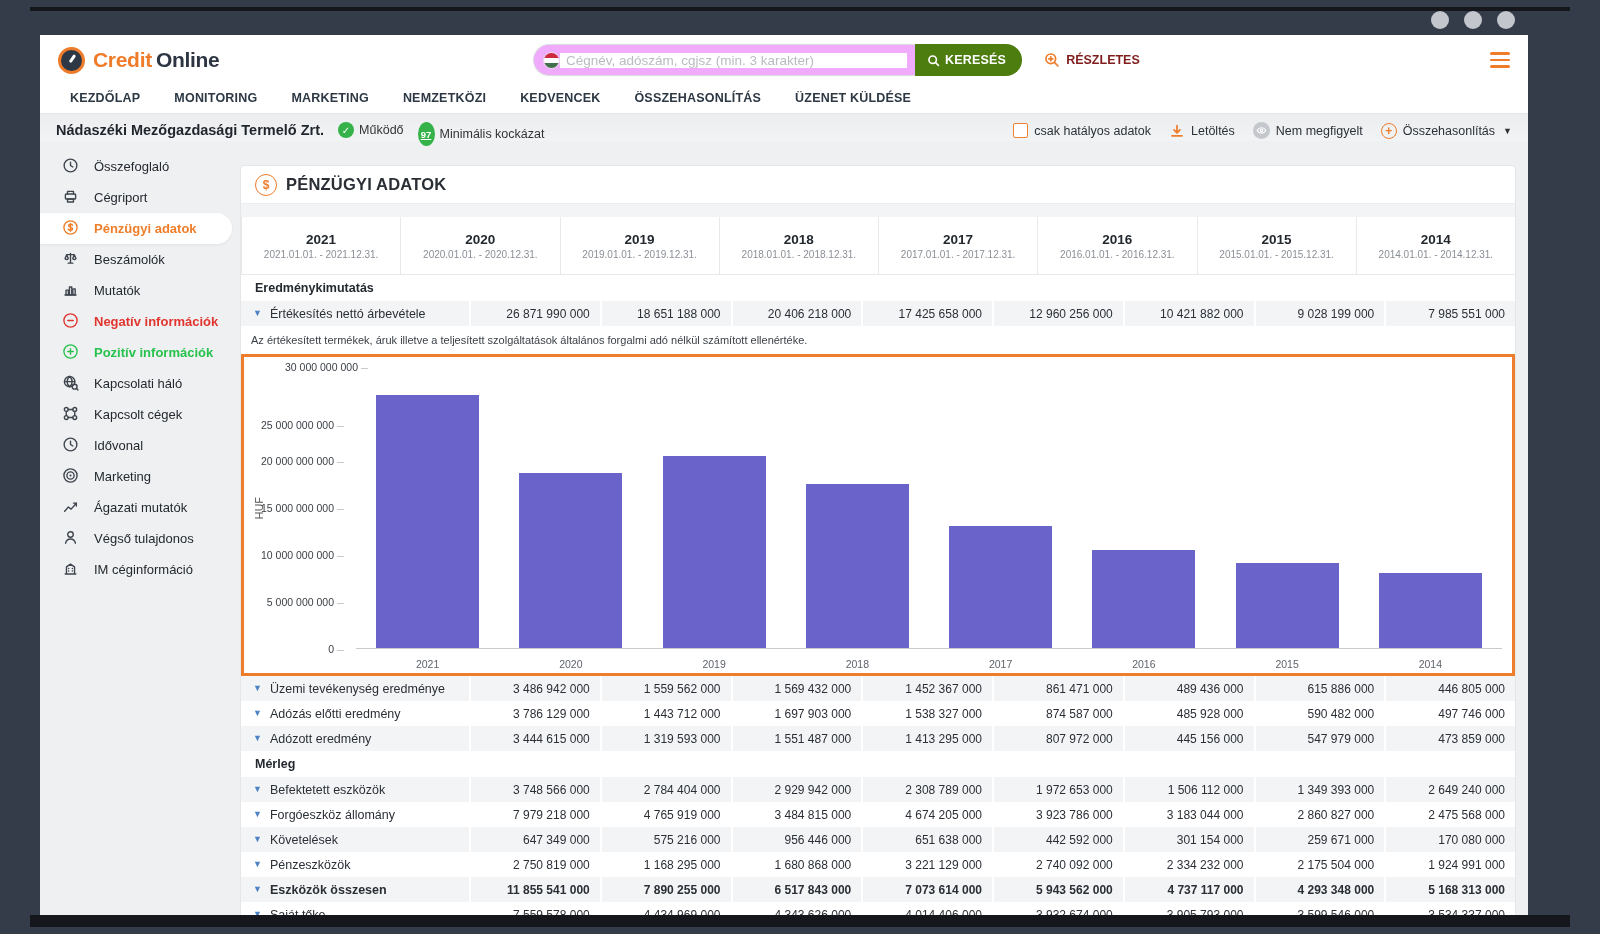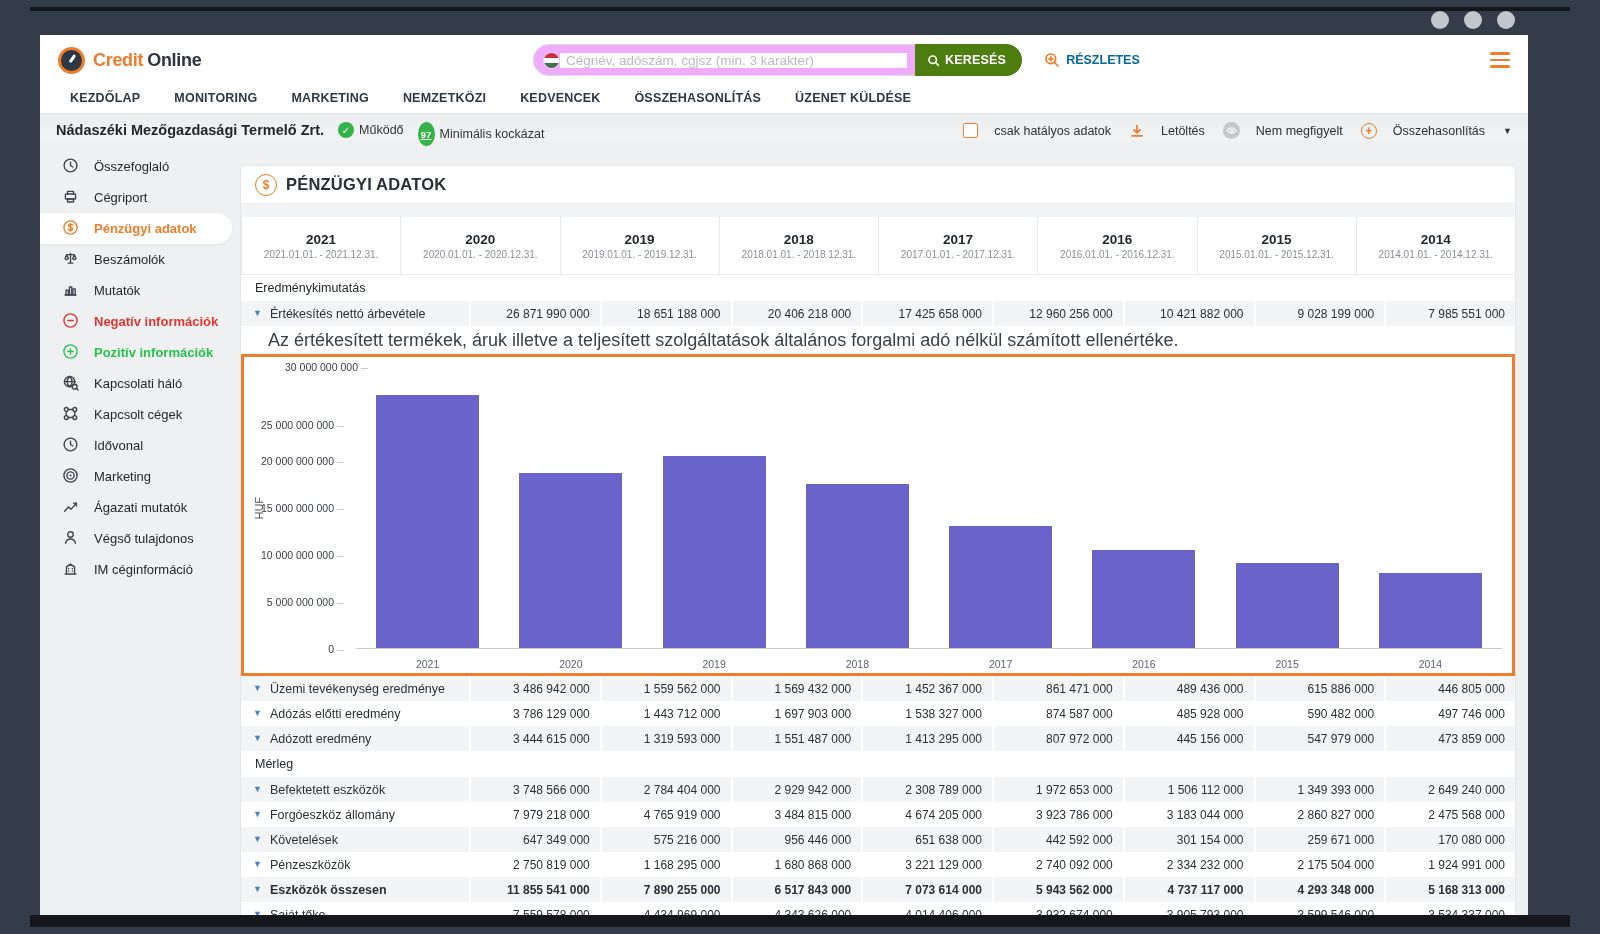--- a/index.html
+++ b/index.html
@@ -12,54 +12,54 @@
   .dot { width:18px; height:18px; border-radius:50%; background:#c3c6cc; }
   .window { position:absolute; left:40px; top:35px; width:1488px; height:880px;
     background:#fff; overflow:hidden; }
   .frame-bottom { position:absolute; left:30px; top:915px; width:1540px; height:12px; background:#15171c; }
 
   
   .app-header { position:relative; height:50px; background:#fff; display:flex; align-items:center; padding:0 18px; }
   .brand { display:flex; align-items:center; gap:8px; min-width:230px; }
   .brand-ico { width:27px; height:27px; border-radius:50%; border:3px solid #ee7c2a; background:#2e3744; position:relative; }
   .brand-ico::after { content:""; position:absolute; left:10px; top:4px; width:2.5px; height:9px; background:#fff; transform:rotate(35deg); border-radius:2px; }
-  .brand-name { font-size:18px; font-weight:700; letter-spacing:-0.3px; }
+  .brand-name { font-size:21px; font-weight:700; letter-spacing:-0.3px; }
   .brand-name .p1 { color:#ee7c2a; }
   .brand-name .p2 { color:#2d3542; margin-left:4px; font-weight:600; }
   .search-zone { display:flex; align-items:center; margin-left:245px; }
   .search-pill { display:flex; align-items:center; width:382px; height:32px; border:1px solid #dadde0;
     border-radius:16px 0 0 16px; border-right:none; background:#f0abfc; padding:0 8px 0 9px; }
   .flag { width:17px; height:17px; border-radius:50%; overflow:hidden; border:1px solid #e3e3e3; flex:0 0 auto; }
   .flag div { height:33.4%; }
   .f-r { background:#cd2a3e; } .f-w { background:#fff; } .f-g { background:#436f4d; }
   .search-input { flex:1; border:none; outline:none; font-size:13.5px; color:#555; padding:0 6px;
     font-family:"Liberation Sans",sans-serif; }
   .search-input::placeholder { color:#b8bcc2; }
   .search-btn { height:32px; border:none; border-radius:0 16px 16px 0; background:#4d7c0f; color:#fff;
     font-weight:700; font-size:12.5px; display:flex; align-items:center; gap:5px; padding:0 16px 0 12px; cursor:pointer;
     font-family:"Liberation Sans",sans-serif; letter-spacing:0.2px; }
-  .detailed { display:flex; align-items:center; gap:6px; margin-left:22px; font-size:12.5px; font-weight:700; color:#0369a1; }
+  .detailed { display:flex; align-items:center; gap:6px; margin-left:22px; font-size:12.5px; font-weight:700; color:#7f1d1d; }
   .hamburger { margin-left:auto; display:flex; flex-direction:column; gap:4px; cursor:pointer; }
   .hamburger span { width:20px; height:2.6px; background:#ee7c2a; border-radius:2px; }
 
   
   .main-nav { height:28px; display:flex; align-items:center; gap:34px; padding:0 0 2px 30px; background:#fff; }
   .nav-item { font-size:12.5px; font-weight:700; color:#2c3844; letter-spacing:0.2px; cursor:pointer; }
 
   
   .company-bar { height:28px; background:linear-gradient(#ecedef,#f2f3f4); display:flex; align-items:flex-start;
     padding:8px 16px; border-top:1px solid #e4e5e7; }
   .company-name { font-size:14.5px; font-weight:700; color:#1f252c; }
   .badge { display:flex; align-items:center; gap:5px; margin-left:14px; font-size:12.5px; color:#333; }
   .ck-circle { width:16px; height:16px; border-radius:50%; background:#35b34a; color:#fff; font-size:10px;
     display:flex; align-items:center; justify-content:center; font-weight:700; }
   .score-circle { width:17px; height:24px; border-radius:50%; background:#35b34a; color:#fff; font-size:9.5px;
     display:flex; align-items:center; justify-content:center; font-weight:700;text-decoration:underline; }
   .bar-right { margin-left:auto; display:flex; align-items:center; gap:18px; font-size:12.5px; color:#2b3138; }
-  .ctrl { display:flex; align-items:center; gap:16px; cursor:pointer; }
+  .ctrl { display:flex; align-items:center; gap:6px; cursor:pointer; }
   .checkbox { width:15px; height:15px; border:1.5px solid #ef8133; border-radius:2px; background:#fff; }
   .eye-circle { width:17px; height:17px; border-radius:50%; background:#c4c8cd; display:flex; align-items:center; justify-content:center; }
   .plus-ring { width:16px; height:16px; border-radius:50%; border:1.7px solid #ee7c2a; color:#ee7c2a;
     display:flex; align-items:center; justify-content:center; font-size:12px; font-weight:700; line-height:1; }
   .caret { font-size:9px; color:#333; margin-left:2px; }
 
   
   .body-row { display:flex; height:774px; background:#eff0f2; }
   .sidebar { width:192px; padding-top:10px; flex:0 0 auto; }
   .side-item { height:31px; display:flex; align-items:center; gap:15px; padding-left:22px; font-size:13px;
@@ -82,30 +82,30 @@
   
   .thead { display:flex; height:58px; border-bottom:1px solid #e8e9ea; }
   .thead-left { width:228px; flex:0 0 auto; padding:7px 0 0 14px; }
   .unit-check { display:flex; align-items:center; gap:7px; font-size:12.5px; color:#23292f; }
   .excel-btn { margin-top:5px; display:inline-block; border:1.5px solid #ef8133; color:#ef8133; font-size:11.5px;
     border-radius:13px; padding:3px 14px; background:#fff; cursor:pointer; font-family:"Liberation Sans",sans-serif; }
   .ycol { flex:1; border-left:1px solid #e8e9ea; display:flex; flex-direction:column; align-items:center; justify-content:center; gap:2px; }
   .ycol b { font-size:13.5px; color:#23292f; }
   .ycol span { font-size:10px; color:#8a8f96; }
 
-  .section-title { height:26px; display:flex; align-items:center; padding-left:14px; font-size:12.5px; font-weight:400; color:#23292f; }
+  .section-title { height:26px; display:flex; align-items:center; padding-left:14px; font-size:12.5px; font-weight:700; color:#23292f; }
   .trow { display:flex; height:25px; align-items:stretch; }
   .tlabel { width:228px; flex:0 0 auto; display:flex; align-items:center; gap:8px; padding-left:12px;
     font-size:12.5px; color:#2a2f36; }
   .tri { color:#4d82c4; font-size:9px; line-height:1; cursor:pointer; }
   .tcell { flex:1; display:flex; align-items:center; justify-content:flex-end; padding-right:10px;
     font-size:12px; color:#2a2f36; margin-left:2px; }
   .trow.striped .tlabel, .trow.striped .tcell { background:#f3f4f6; }
   .trow.bold .tlabel, .trow.bold .tcell { font-weight:700; }
-  .row-note { height:28px; display:flex; align-items:center; padding-left:27px; font-size:18px; color:#3b4148; }
+  .row-note { height:28px; display:flex; align-items:center; padding-left:10px; font-size:11px; color:#3b4148; }
 
   
   .chart-wrap { border:3px solid #ee7d2e; background:#fff; height:322px; position:relative; }
   .chart-body { position:relative; height:282px; margin-top:10px; }
   .y-label { position:absolute; left:4px; top:50%; transform:translateY(-50%) rotate(-90deg);
     font-size:10.5px; color:#555; letter-spacing:0.3px; }
   .ytick { position:absolute; left:0; width:100px; text-align:right; font-size:10.5px; color:#3a3f45; }
   .ytick::after { content:""; display:inline-block; width:7px; height:1px; background:#c8cbce; vertical-align:middle; margin-left:3px; }
   .plot { position:absolute; left:112px; right:10px; top:0; bottom:0; border-bottom:1px solid #c8cbce;
     display:flex; align-items:flex-end; }

